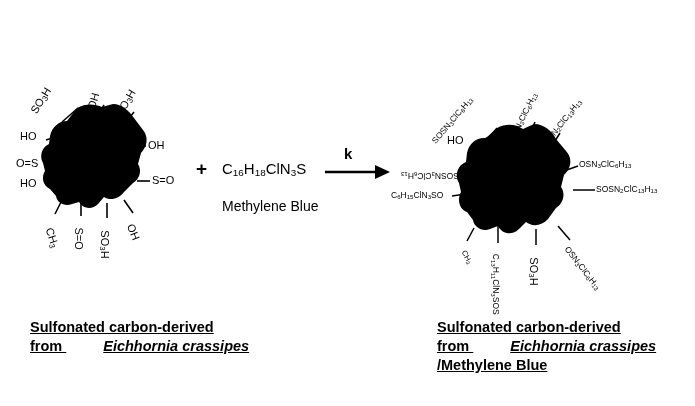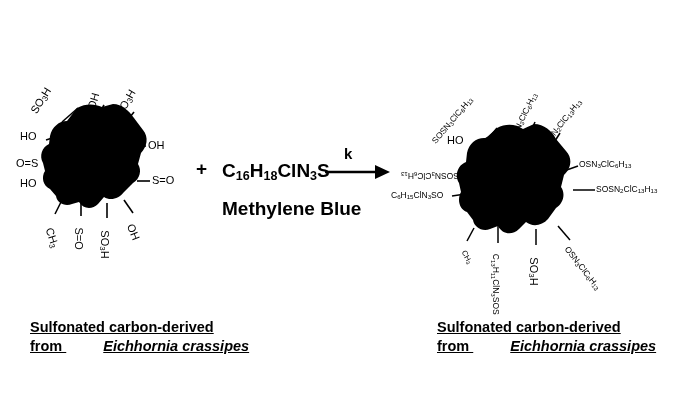--- a/index.html
+++ b/index.html
@@ -39,43 +39,43 @@
   .lbl-sm { font-size: 11px; }
   .lbl-xs { font-size: 8.5px; }
   .lbl-xxs { font-size: 7.5px; }
   .lbl sub {
     font-size: 0.72em;
     vertical-align: -0.22em;
   }
   
   .rx-eq {
     position: absolute;
-    font-size: 19px;
-    font-weight: 700;
+    font-size: 15px;
+    font-weight: 400;
     white-space: nowrap;
     font-family: "Liberation Sans", sans-serif;
   }
   .rx-eq sub {
     font-size: 0.66em;
     vertical-align: -0.25em;
   }
   .rx-plus {
     position: absolute;
     font-size: 19px;
     font-weight: 700;
   }
   .rx-k {
     position: absolute;
     font-size: 15px;
     font-weight: 700;
   }
   .rx-name {
     position: absolute;
-    font-size: 19px;
-    font-weight: 700;
+    font-size: 14px;
+    font-weight: 400;
     white-space: nowrap;
   }
   
   .caption {
     position: absolute;
     font-size: 14.5px;
     font-weight: 700;
     line-height: 1.30;
     white-space: nowrap;
     font-family: "Liberation Sans", sans-serif;
@@ -216,15 +216,16 @@
   </div>
 
   <div class="caption cap-left" style="left:30px; top:318px;">
     <span class="ln">Sulfonated carbon-derived</span>
     <span class="ln"><span>from </span><span class="it">Eichhornia crassipes</span></span>
   </div>
 
   <div class="caption cap-right" style="left:437px; top:318px;">
     <span class="ln">Sulfonated carbon-derived</span>
     <span class="ln"><span> from </span><span class="it">Eichhornia crassipes</span></span>
+    <span class="ln">/Methylene Blue</span>
   </div>
 
 </div>
 
 </body></html>

